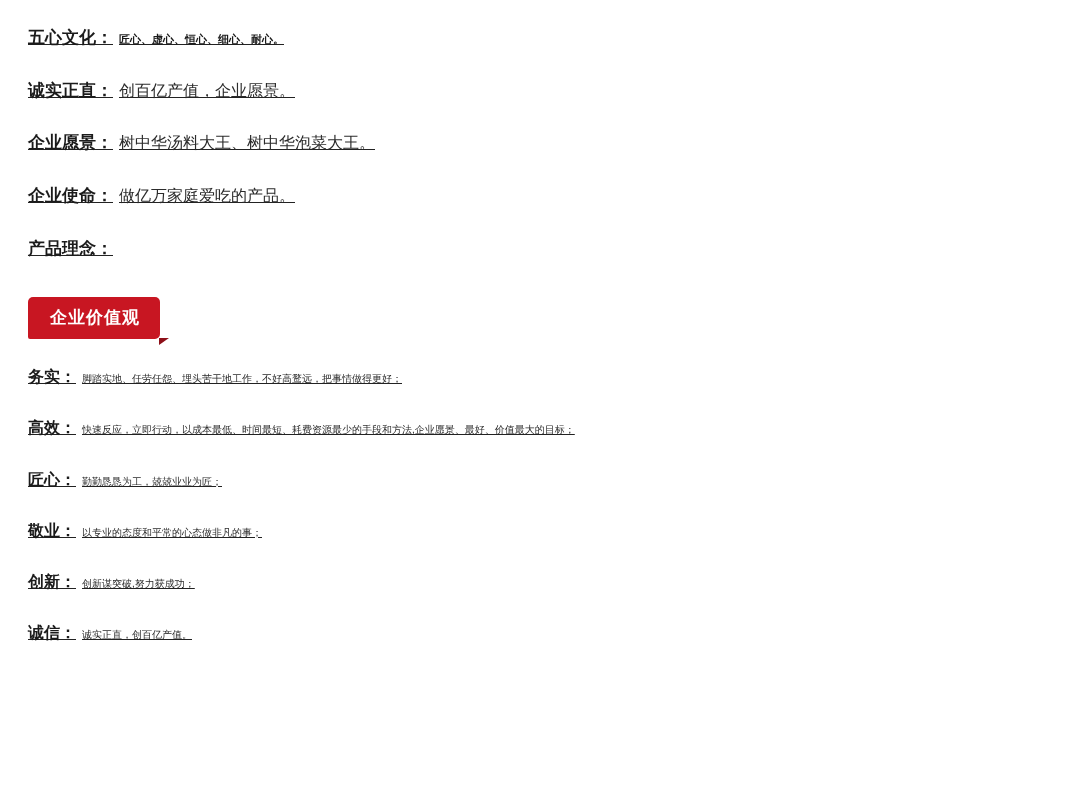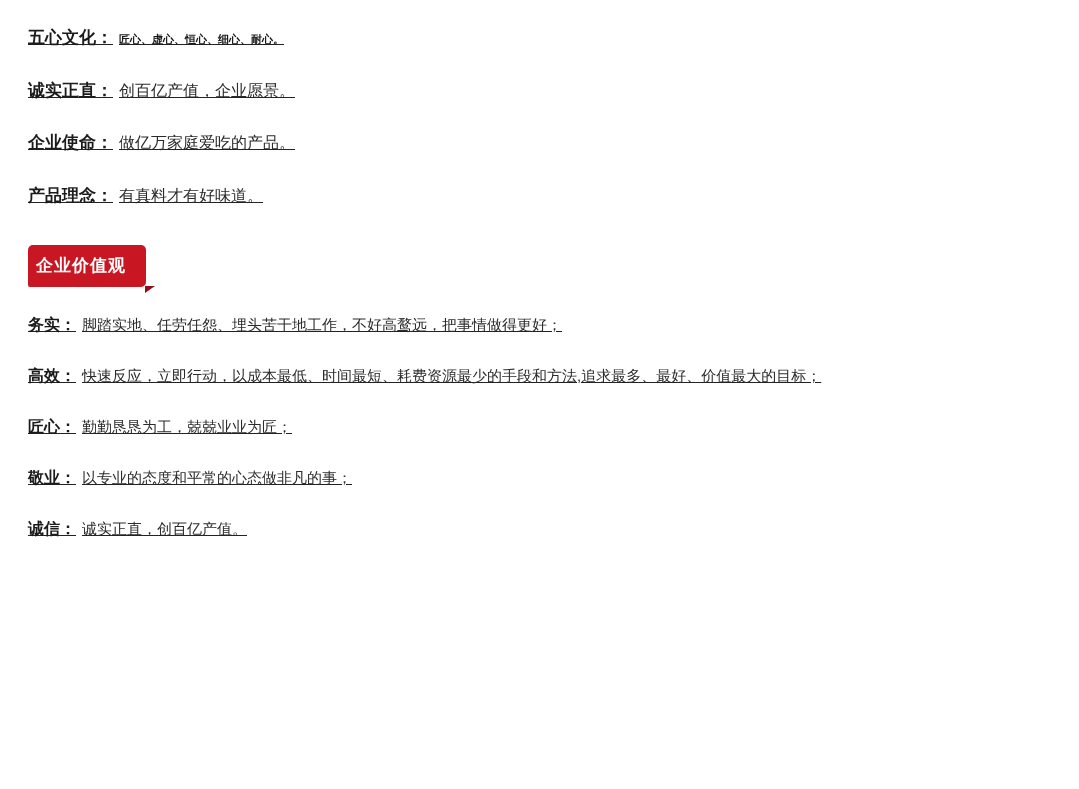--- a/index.html
+++ b/index.html
@@ -50,41 +50,41 @@
     margin: 36px 0 26px 0;
   }
   .section-badge {
     display: inline-block;
     position: relative;
     background: #c81622;
     color: #ffffff;
     font-weight: bold;
     font-size: 17px;
     letter-spacing: 1px;
-    padding: 9px 20px 10px 8px;
+    padding: 9px 20px 10px 22px;
     border-radius: 5px 5px 5px 2px;
   }
   .section-badge::after {
     content: "";
     position: absolute;
     right: -9px;
     bottom: -6px;
     width: 0;
     height: 0;
     border-left: 10px solid #8d0f18;
     border-bottom: 7px solid transparent;
   }
   .values .line {
     margin-bottom: 28px;
   }
   .values .line .k {
     font-size: 16px;
   }
   .values .line .v {
-    font-size: 15px;
+    font-size: 10px;
     color: #2b2b2b;
   }
   .tight .v {
     letter-spacing: 0;
   }
 </style>
 </head>
 <body>
 
 <div class="page">
@@ -92,49 +92,56 @@
   <div class="culture">
     <div class="line bold-all">
       <span class="k">五心文化：</span>
       <span class="v">匠心、虚心、恒心、细心、耐心。</span>
     </div>
     <div class="line">
       <span class="k">诚实正直：</span>
       <span class="v">创百亿产值，企业愿景。</span>
     </div>
     <div class="line">
+      <span class="k">企业愿景：</span>
+      <span class="v">树中华汤料大王、树中华泡菜大王。</span>
+    </div>
+    <div class="line">
       <span class="k">企业使命：</span>
       <span class="v">做亿万家庭爱吃的产品。</span>
     </div>
     <div class="line">
       <span class="k">产品理念：</span>
-      <span class="v">有真料才有好味道。</span>
     </div>
   </div>
 
   <div class="section-wrap">
     <span class="section-badge">企业价值观</span>
   </div>
 
   <div class="values">
     <div class="line">
       <span class="k">务实：</span>
       <span class="v">脚踏实地、任劳任怨、埋头苦干地工作，不好高鹜远，把事情做得更好；</span>
     </div>
     <div class="line tight">
       <span class="k">高效：</span>
-      <span class="v">快速反应，立即行动，以成本最低、时间最短、耗费资源最少的手段和方法,追求最多、最好、价值最大的目标；</span>
+      <span class="v">快速反应，立即行动，以成本最低、时间最短、耗费资源最少的手段和方法,企业愿景、最好、价值最大的目标；</span>
     </div>
     <div class="line">
       <span class="k">匠心：</span>
       <span class="v">勤勤恳恳为工，兢兢业业为匠；</span>
     </div>
     <div class="line">
       <span class="k">敬业：</span>
       <span class="v">以专业的态度和平常的心态做非凡的事；</span>
     </div>
     <div class="line">
+      <span class="k">创新：</span>
+      <span class="v">创新谋突破,努力获成功；</span>
+    </div>
+    <div class="line">
       <span class="k">诚信：</span>
       <span class="v">诚实正直，创百亿产值。</span>
     </div>
   </div>
 
 </div>
 
 </body></html>

